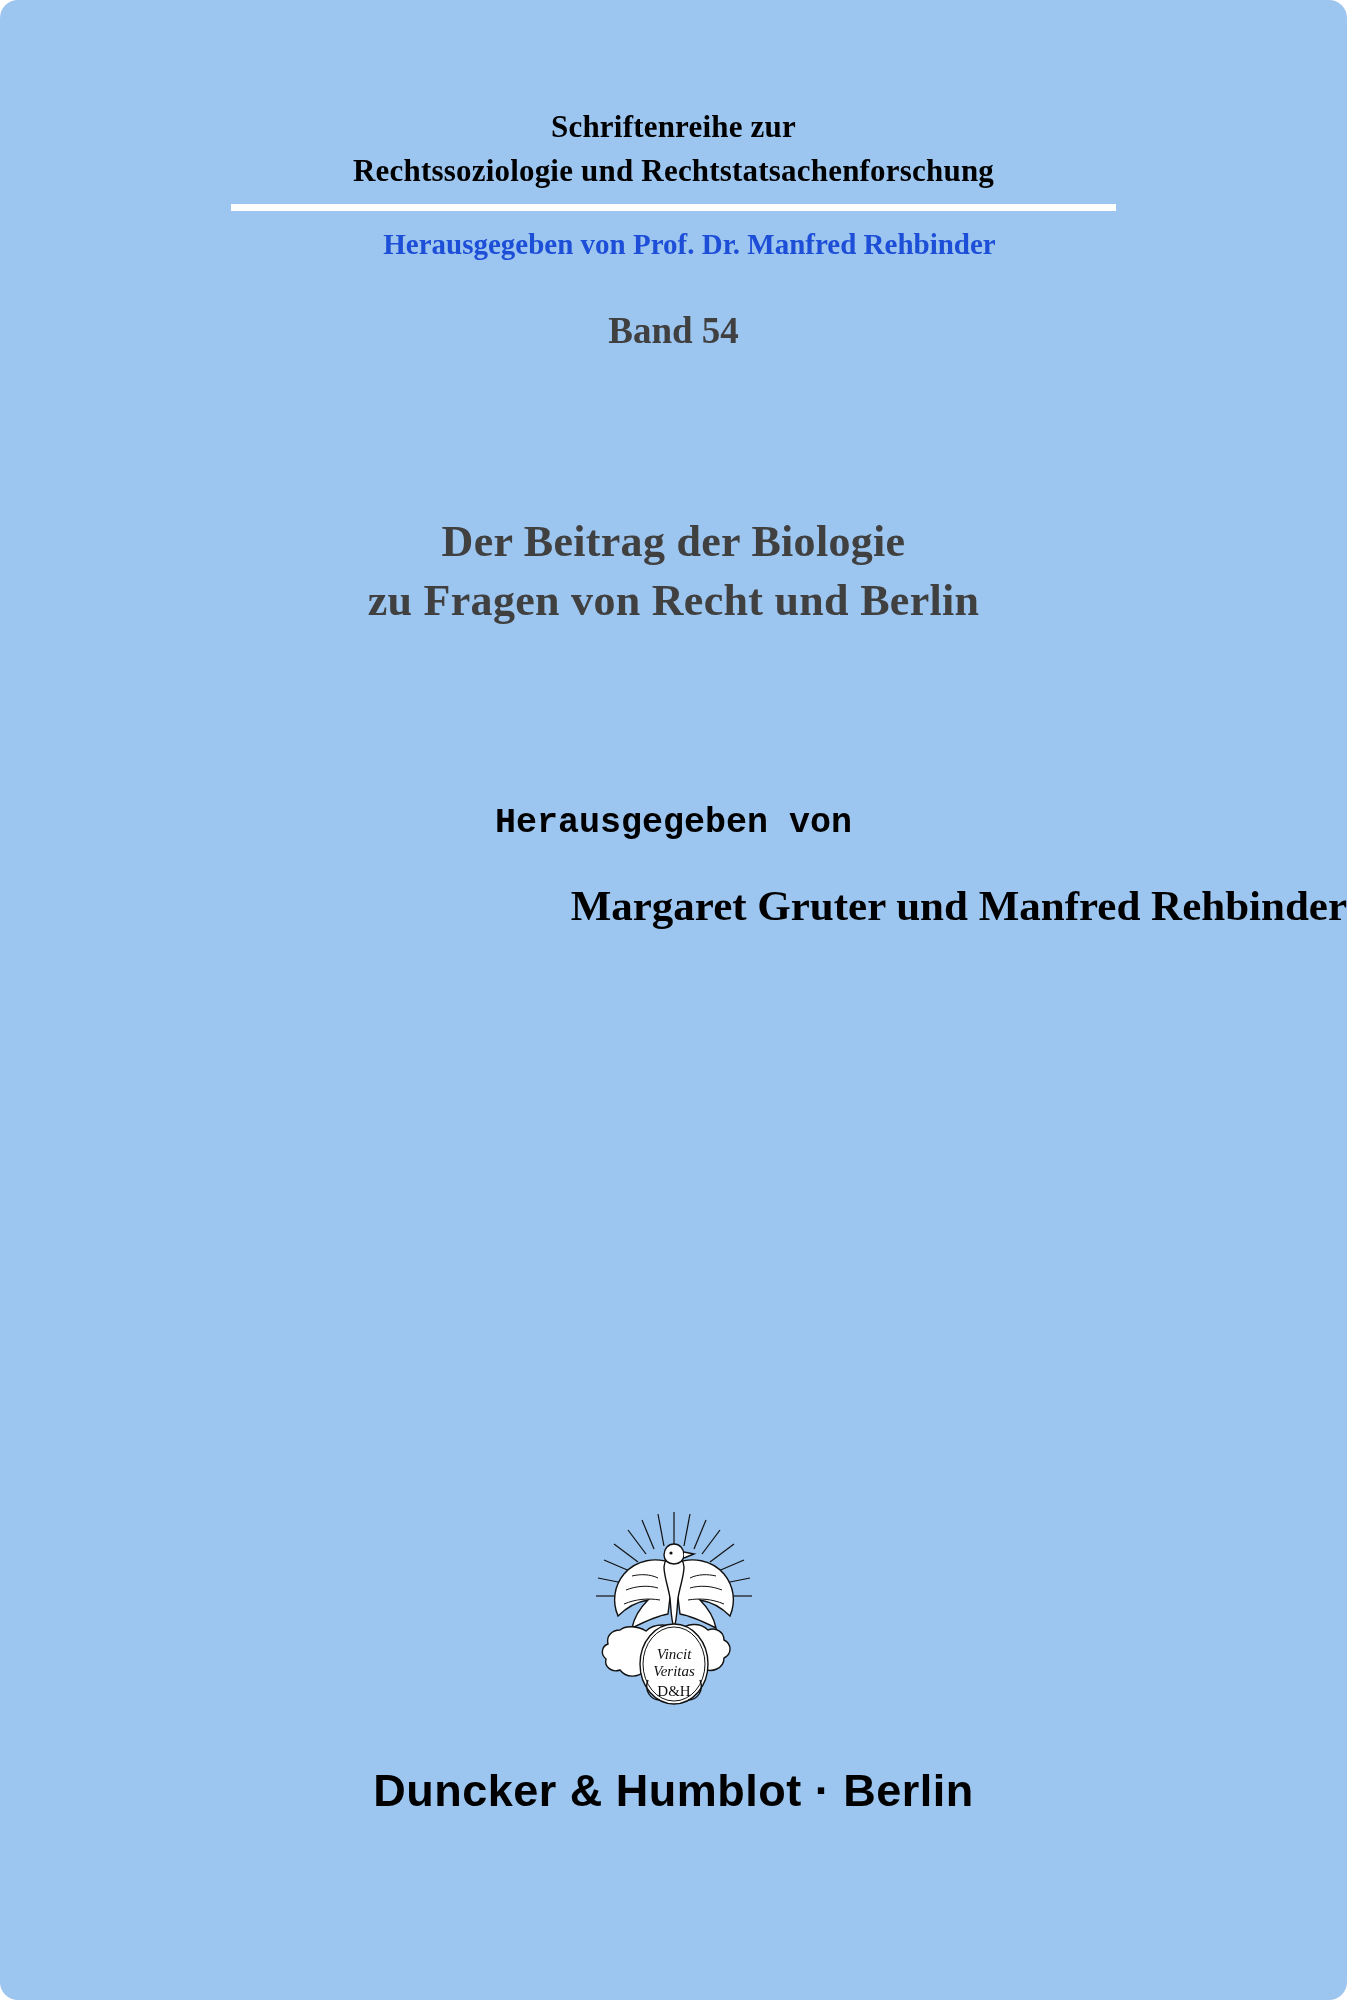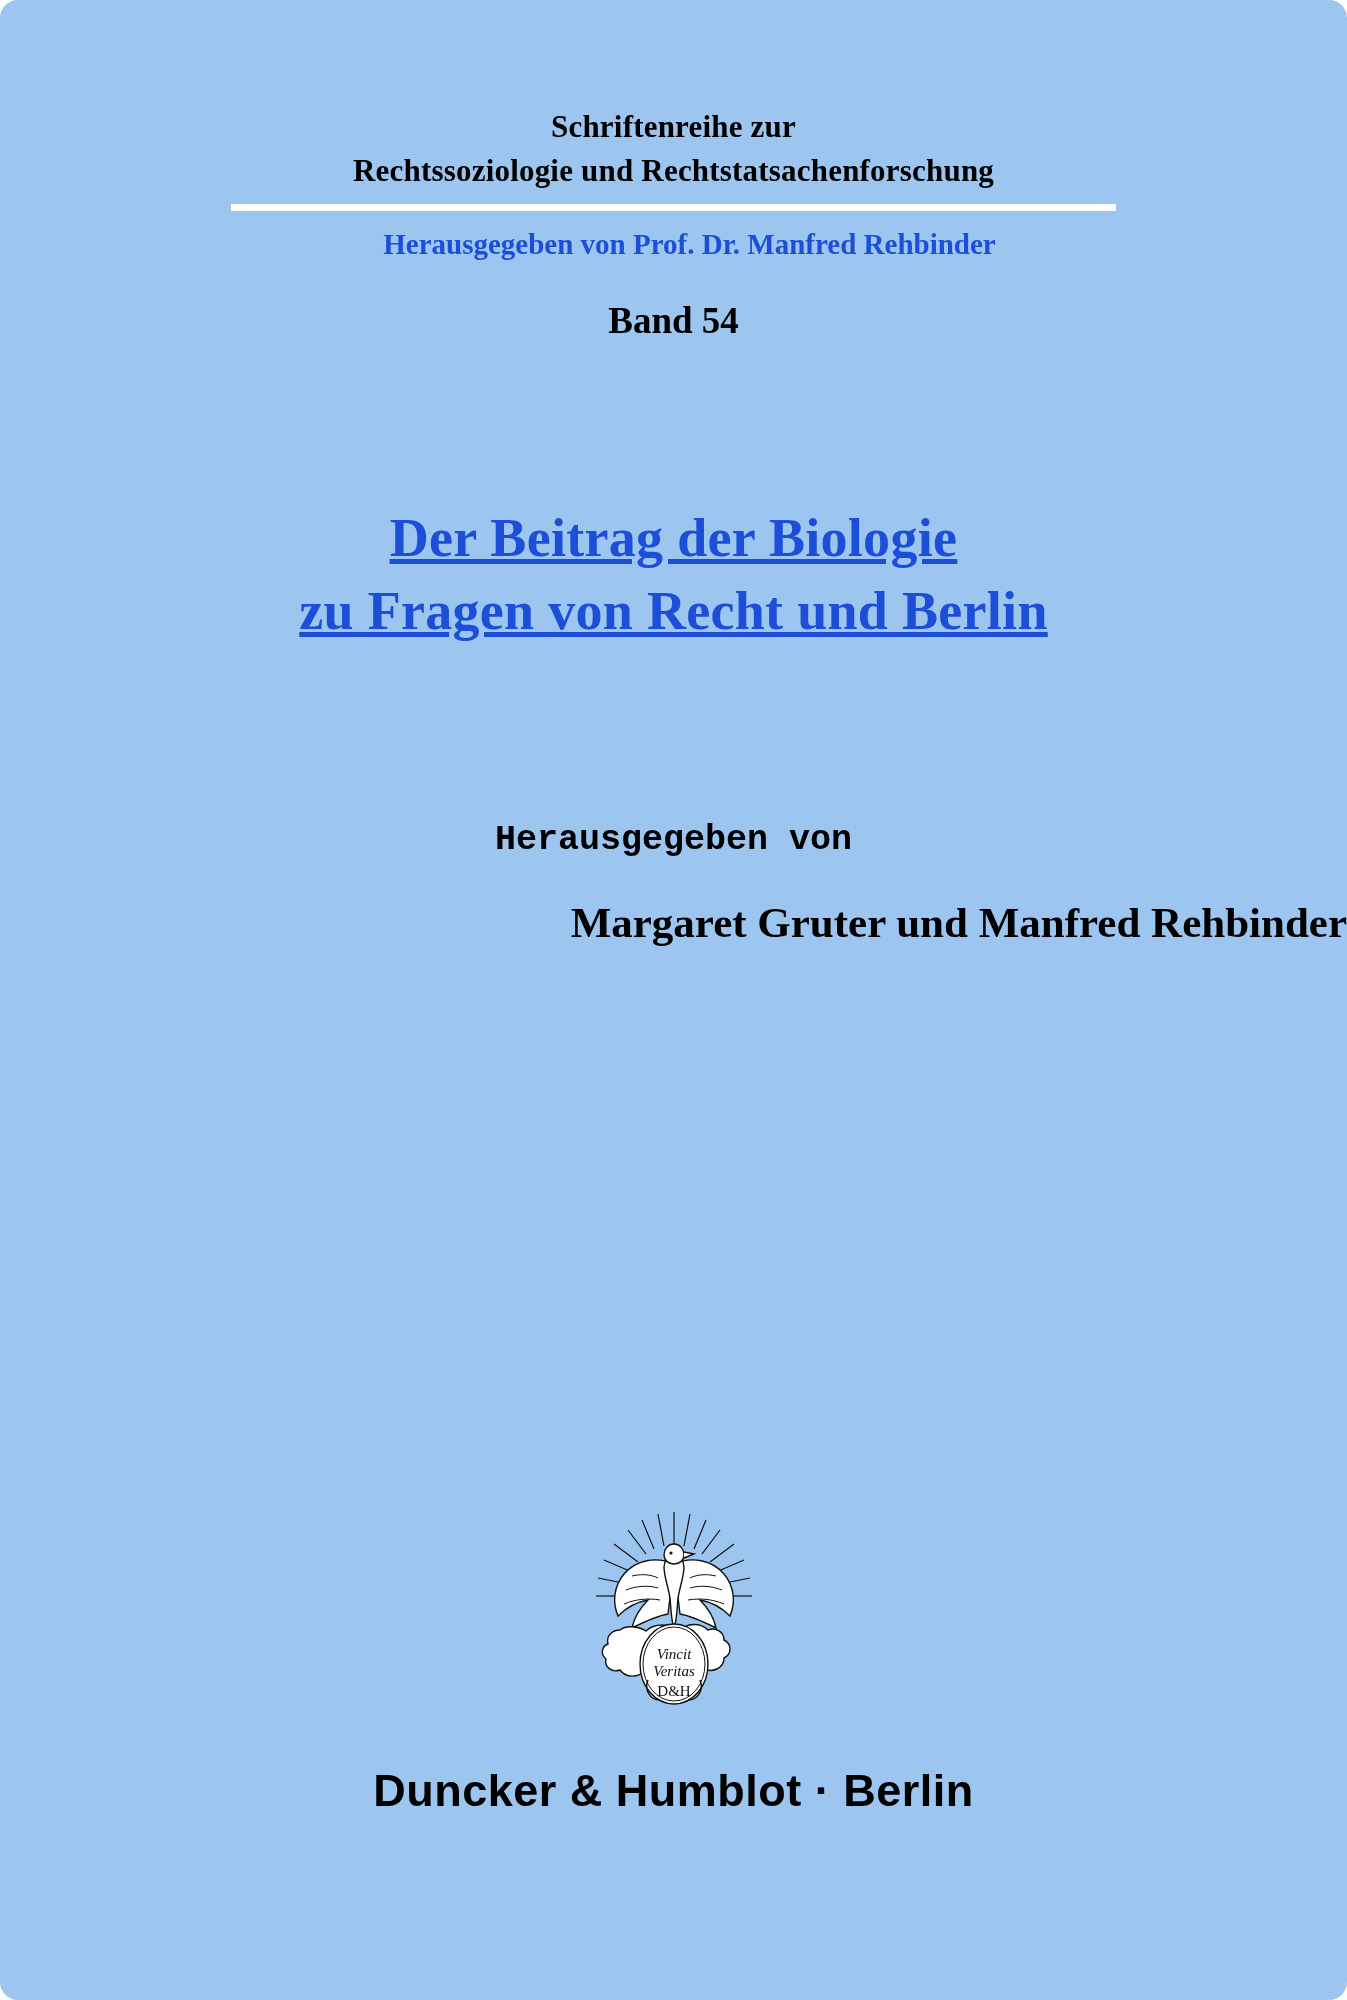--- a/index.html
+++ b/index.html
@@ -48,36 +48,35 @@
     font-weight: bold;
     font-size: 29px;
     color: #1d4ed8;
     line-height: 1.4;
     margin-left: 32px;
   }
   .band-line {
     font-family: "Liberation Serif", serif;
     font-weight: bold;
     font-size: 37px;
-    color: #000000;
-    margin-top: 34px;
+    color: #404040;
+    margin-top: 44px;
   }
   .title-block {
     margin-top: 160px;
     width: 100%;
     text-align: center;
   }
   .title-line {
     font-family: "Liberation Serif", serif;
     font-weight: bold;
-    font-size: 54px;
+    font-size: 44px;
     line-height: 1.35;
-    color: #1d4ed8;
+    color: #404040;
     letter-spacing: 0.3px;
-    text-decoration: underline;
   }
   .hrsg-block {
     margin-top: 173px;
     width: 100%;
     text-align: center;
   }
   .hrsg-label {
     font-family: Liberation Mono, monospace;
     font-weight: bold;
     font-size: 35px;

